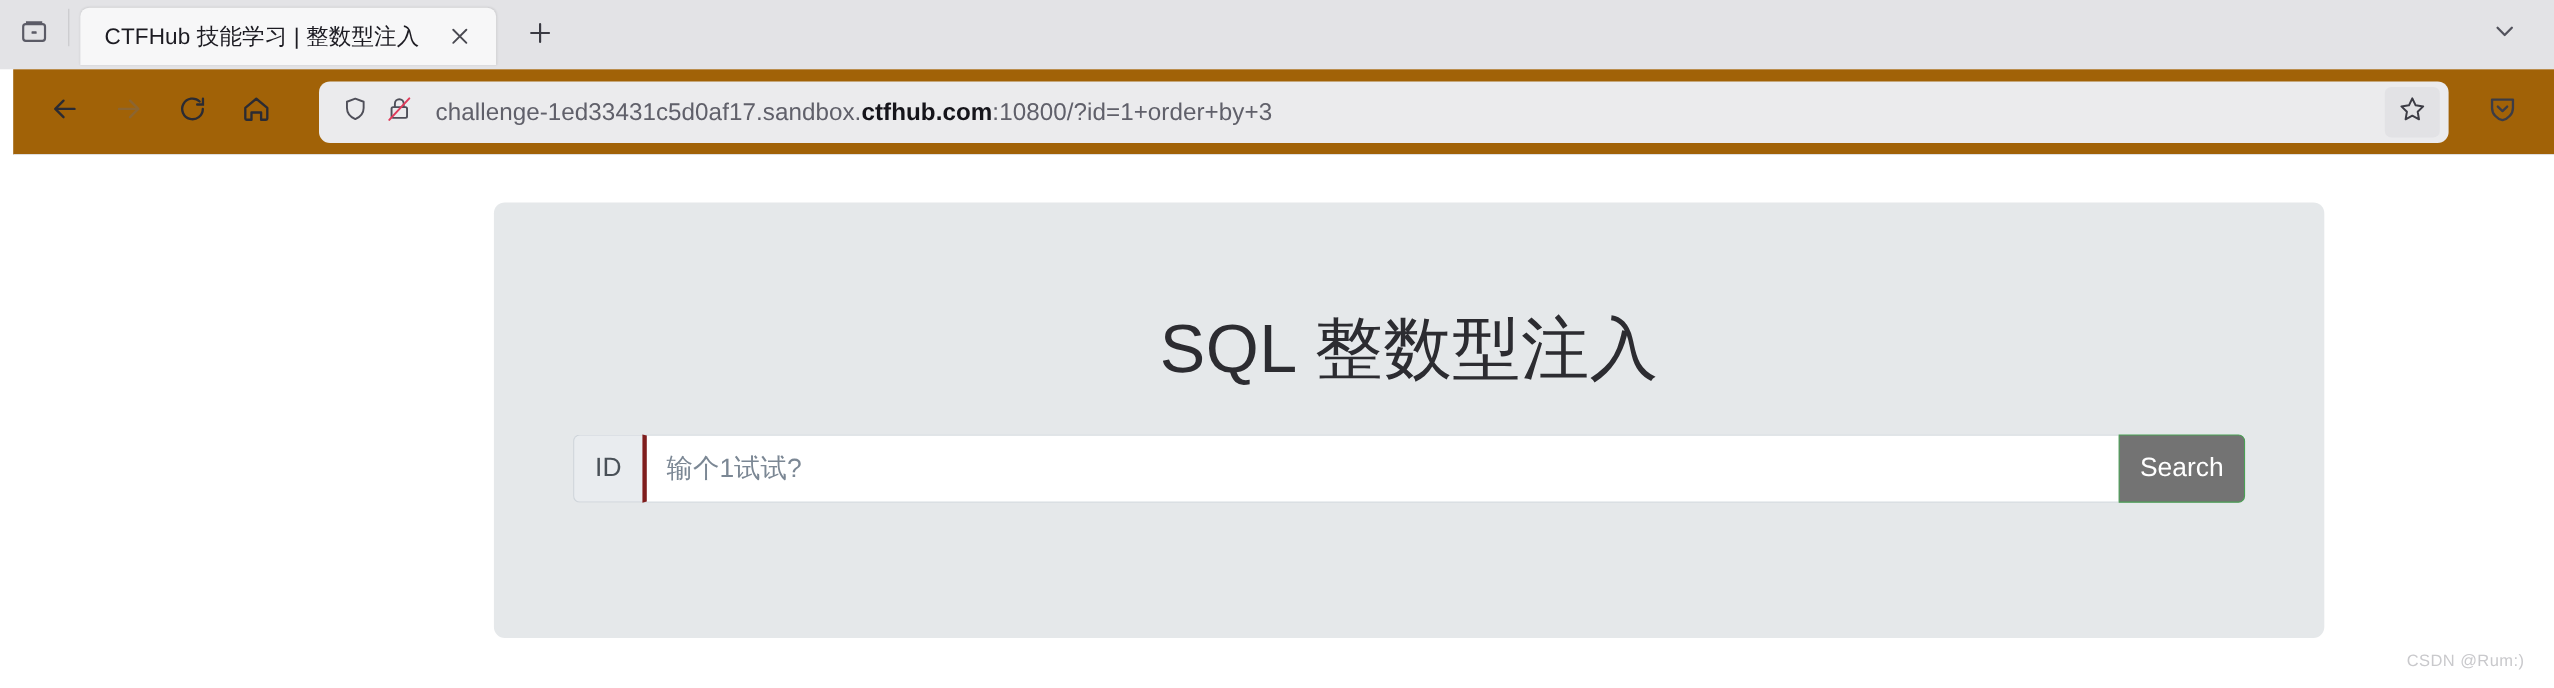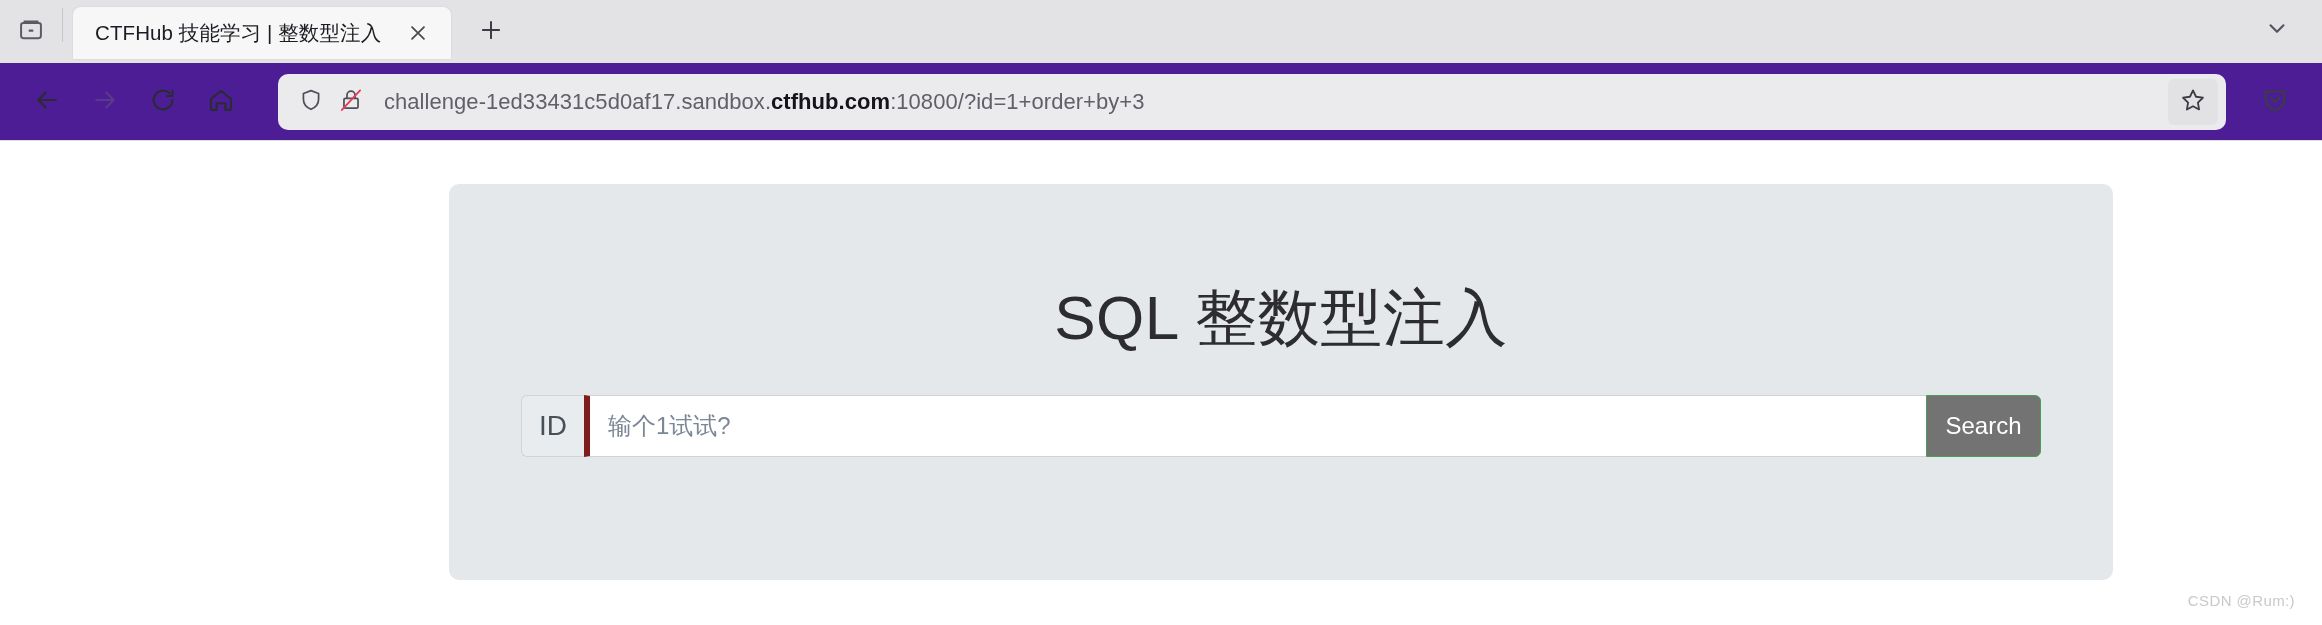--- a/index.html
+++ b/index.html
@@ -66,26 +66,27 @@
     display: flex; align-items: center;
   }
   .alltabs {
     width: 46px; height: 42px;
     display:flex; align-items:center; justify-content:center;
     color:#52525c;
   }
 
   .navbar {
     height: 78px;
-    background: #4c1d95;
+    background: #a16207;
     display: flex;
     align-items: center;
     padding: 0 18px;
     position: relative;
     border-bottom: 1px solid #dededf;
+    margin-left: 12px;
   }
   .nav-btn {
     width: 58px; height: 58px;
     display: flex; align-items: center; justify-content: center;
     border-radius: 8px;
     flex: 0 0 auto;
   }
   .nav-btn.disabled { opacity: 0.38; }
 
   .urlbar {
@@ -152,28 +153,28 @@
     margin: 43px 72px 0 72px;
     height: 62px;
   }
   .input-prefix {
     display: flex; align-items: center; justify-content: center;
     width: 63px;
     background: #e9ecef;
     border: 1px solid #ced4da;
     border-right: none;
     border-radius: 6px 0 0 6px;
-    font-size: 28px;
+    font-size: 24px;
     color: #495057;
   }
   .input-field {
     flex: 1;
     background: #ffffff;
     border: 1px solid #ced4da;
-    border-left: 6px solid #7f1d1d;
+    border-left: 4px solid #7f1d1d;
     border-right: none;
     display: flex; align-items: center;
     padding-left: 18px;
     font-size: 24px;
     color: #7b8794;
     overflow: hidden;
     white-space: nowrap;
   }
   .search-btn {
     width: 115px;

